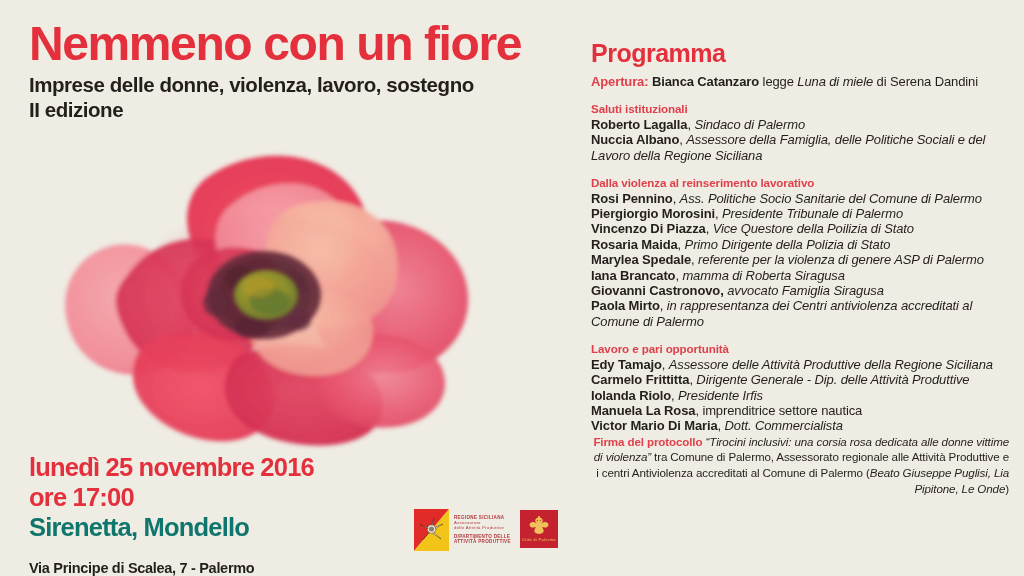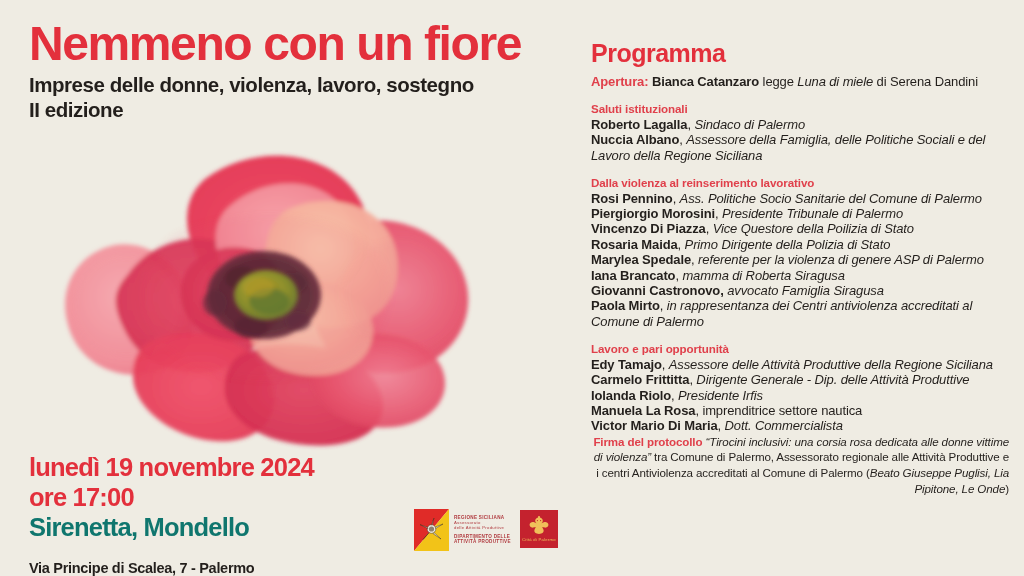--- a/index.html
+++ b/index.html
@@ -215,21 +215,21 @@
 
         <g filter="url(#softer)" opacity="0.33">
           <path d="M120,120 C170,96 250,92 300,120 C340,142 346,196 310,230 C262,274 160,276 112,232 C78,200 84,142 120,120 Z" fill="#e8506b" opacity="0.26"></path>
           <ellipse cx="350" cy="180" rx="62" ry="56" fill="#e9647d" opacity="0.22"></ellipse>
           <ellipse cx="72" cy="192" rx="54" ry="50" fill="#ee7f92" opacity="0.2"></ellipse>
         </g>
       </svg>
     </div>
 
     <div class="datebox">
-      <div class="date-line">lunedì 19 novembre 2024</div>
+      <div class="date-line">lunedì 25 novembre 2016</div>
       <div class="date-line">ore 17:00</div>
       <div class="venue">Sirenetta, Mondello</div>
       <div class="address">Via Principe di Scalea, 7 - Palermo</div>
     </div>
 
     <div class="logos">
       <div class="logo-rs">
         <div class="trinacria">
           <svg viewBox="0 0 35 42" xmlns="http://www.w3.org/2000/svg">
             <path d="M0,0 L35,0 L0,42 Z" fill="#e02b28"></path>

